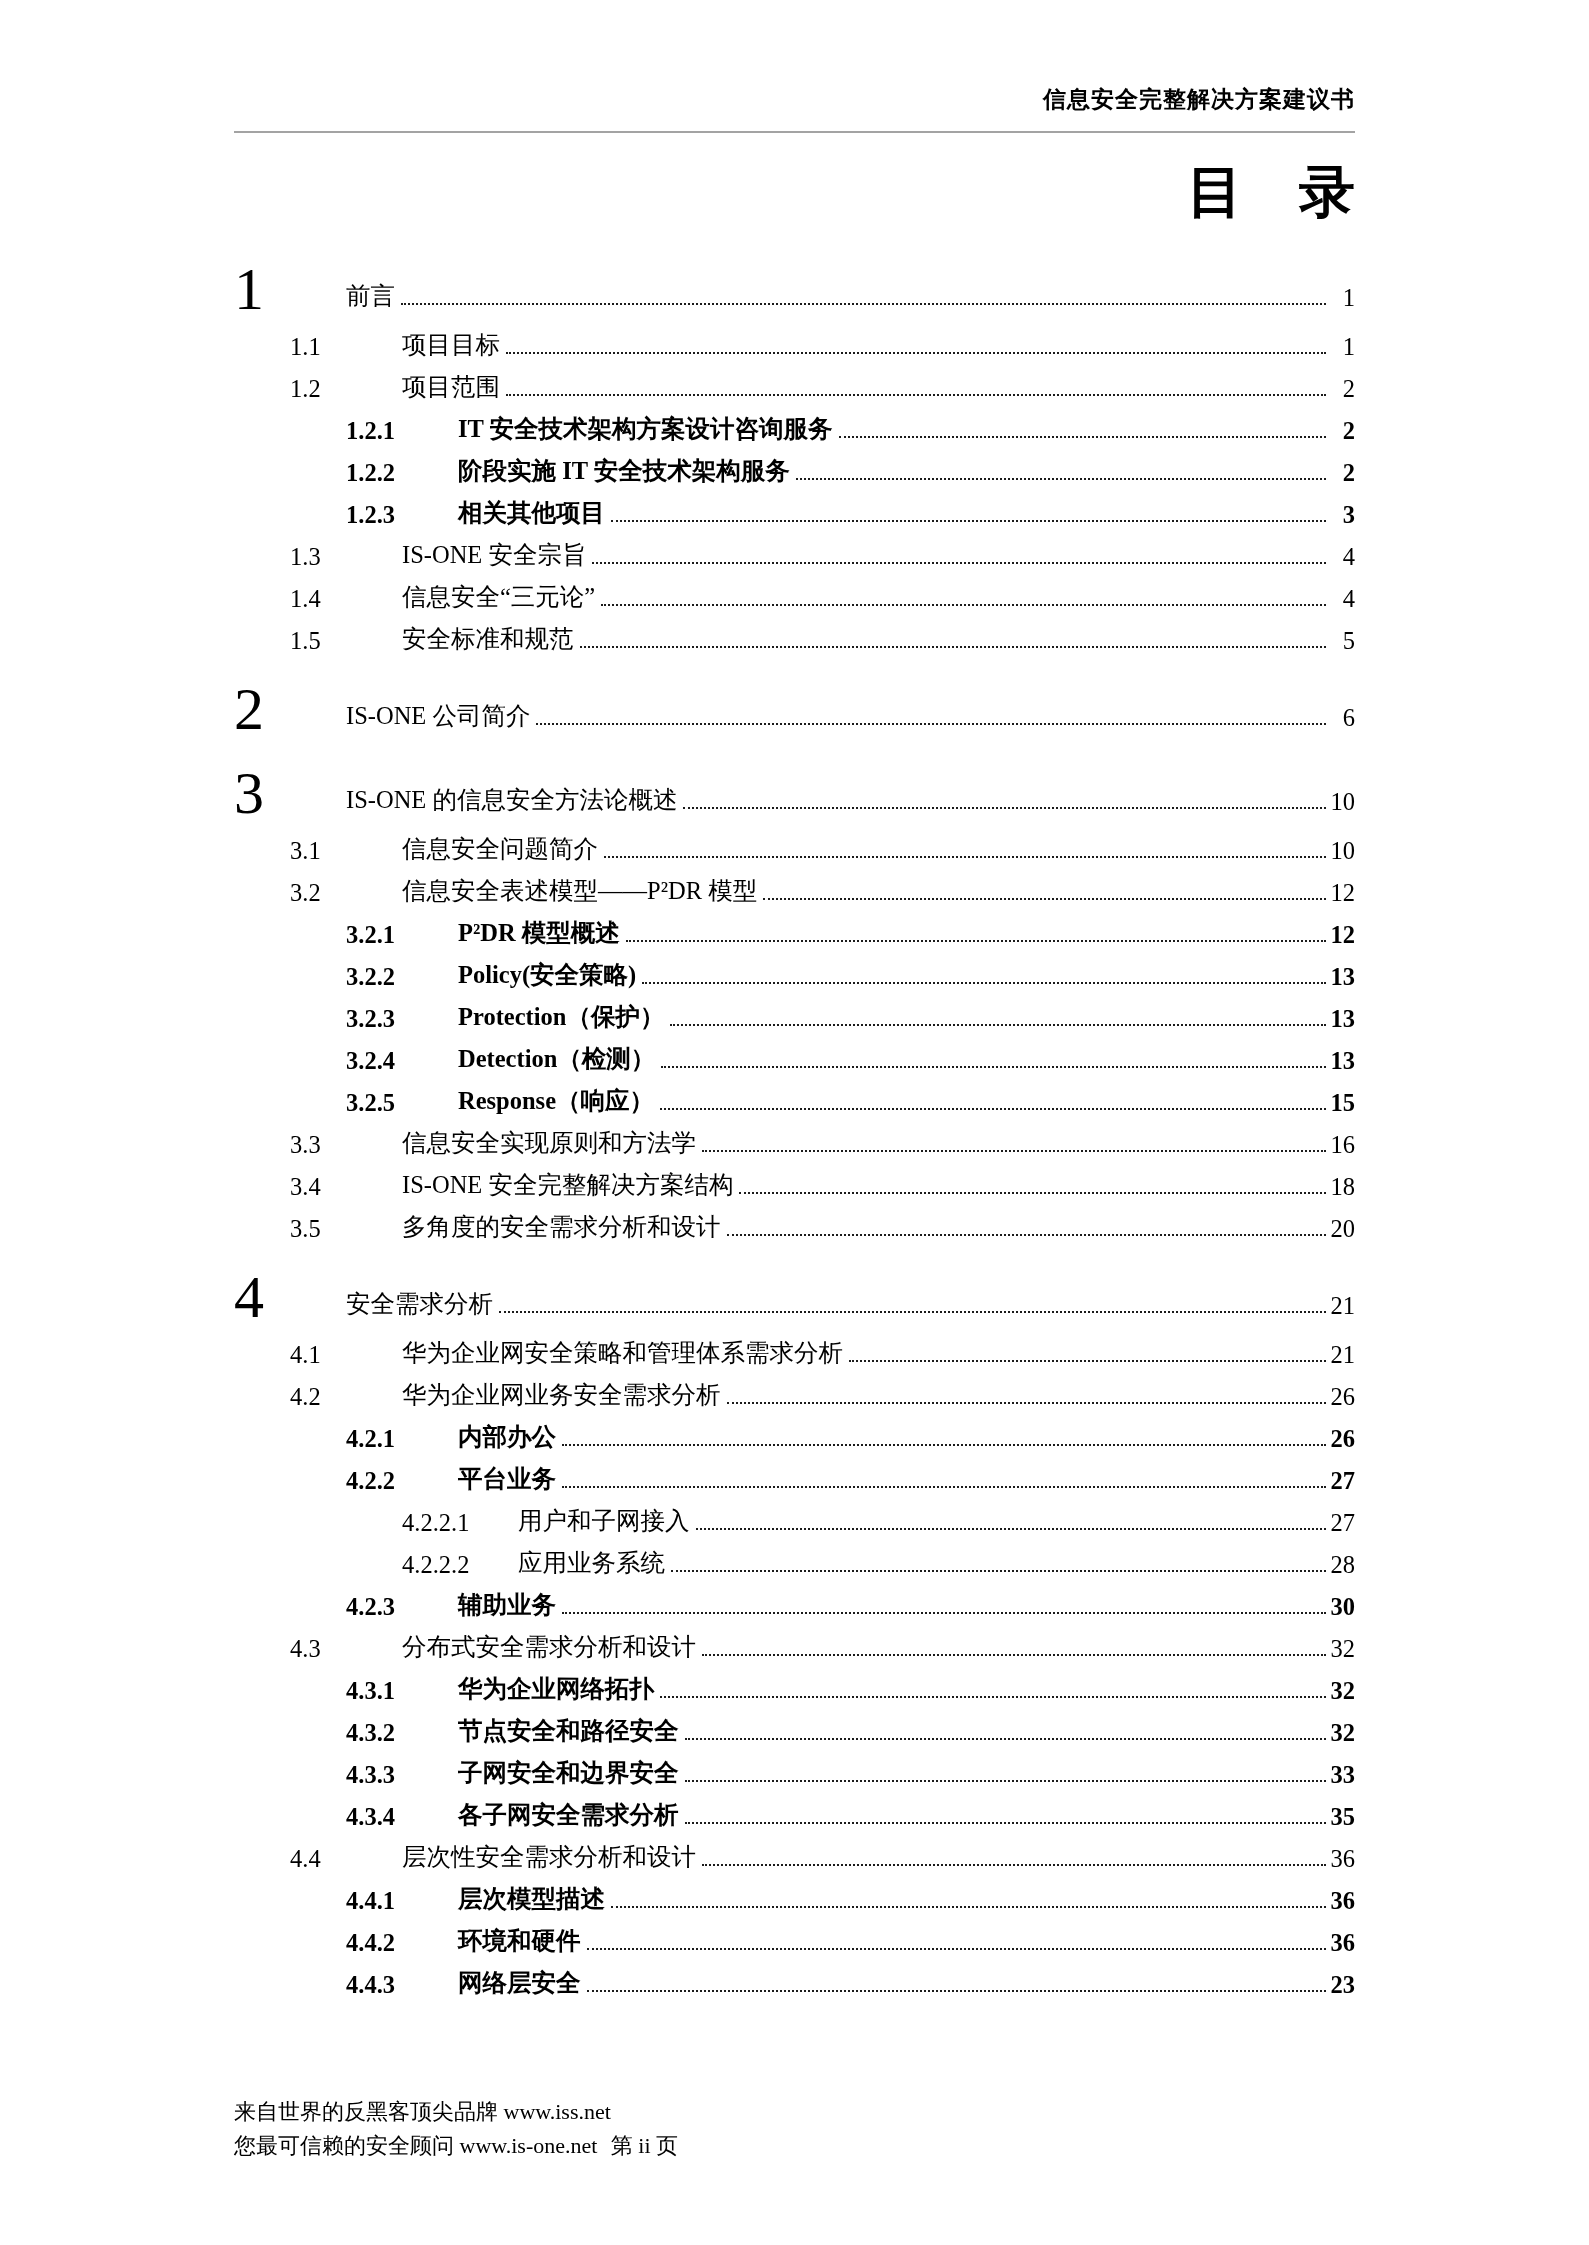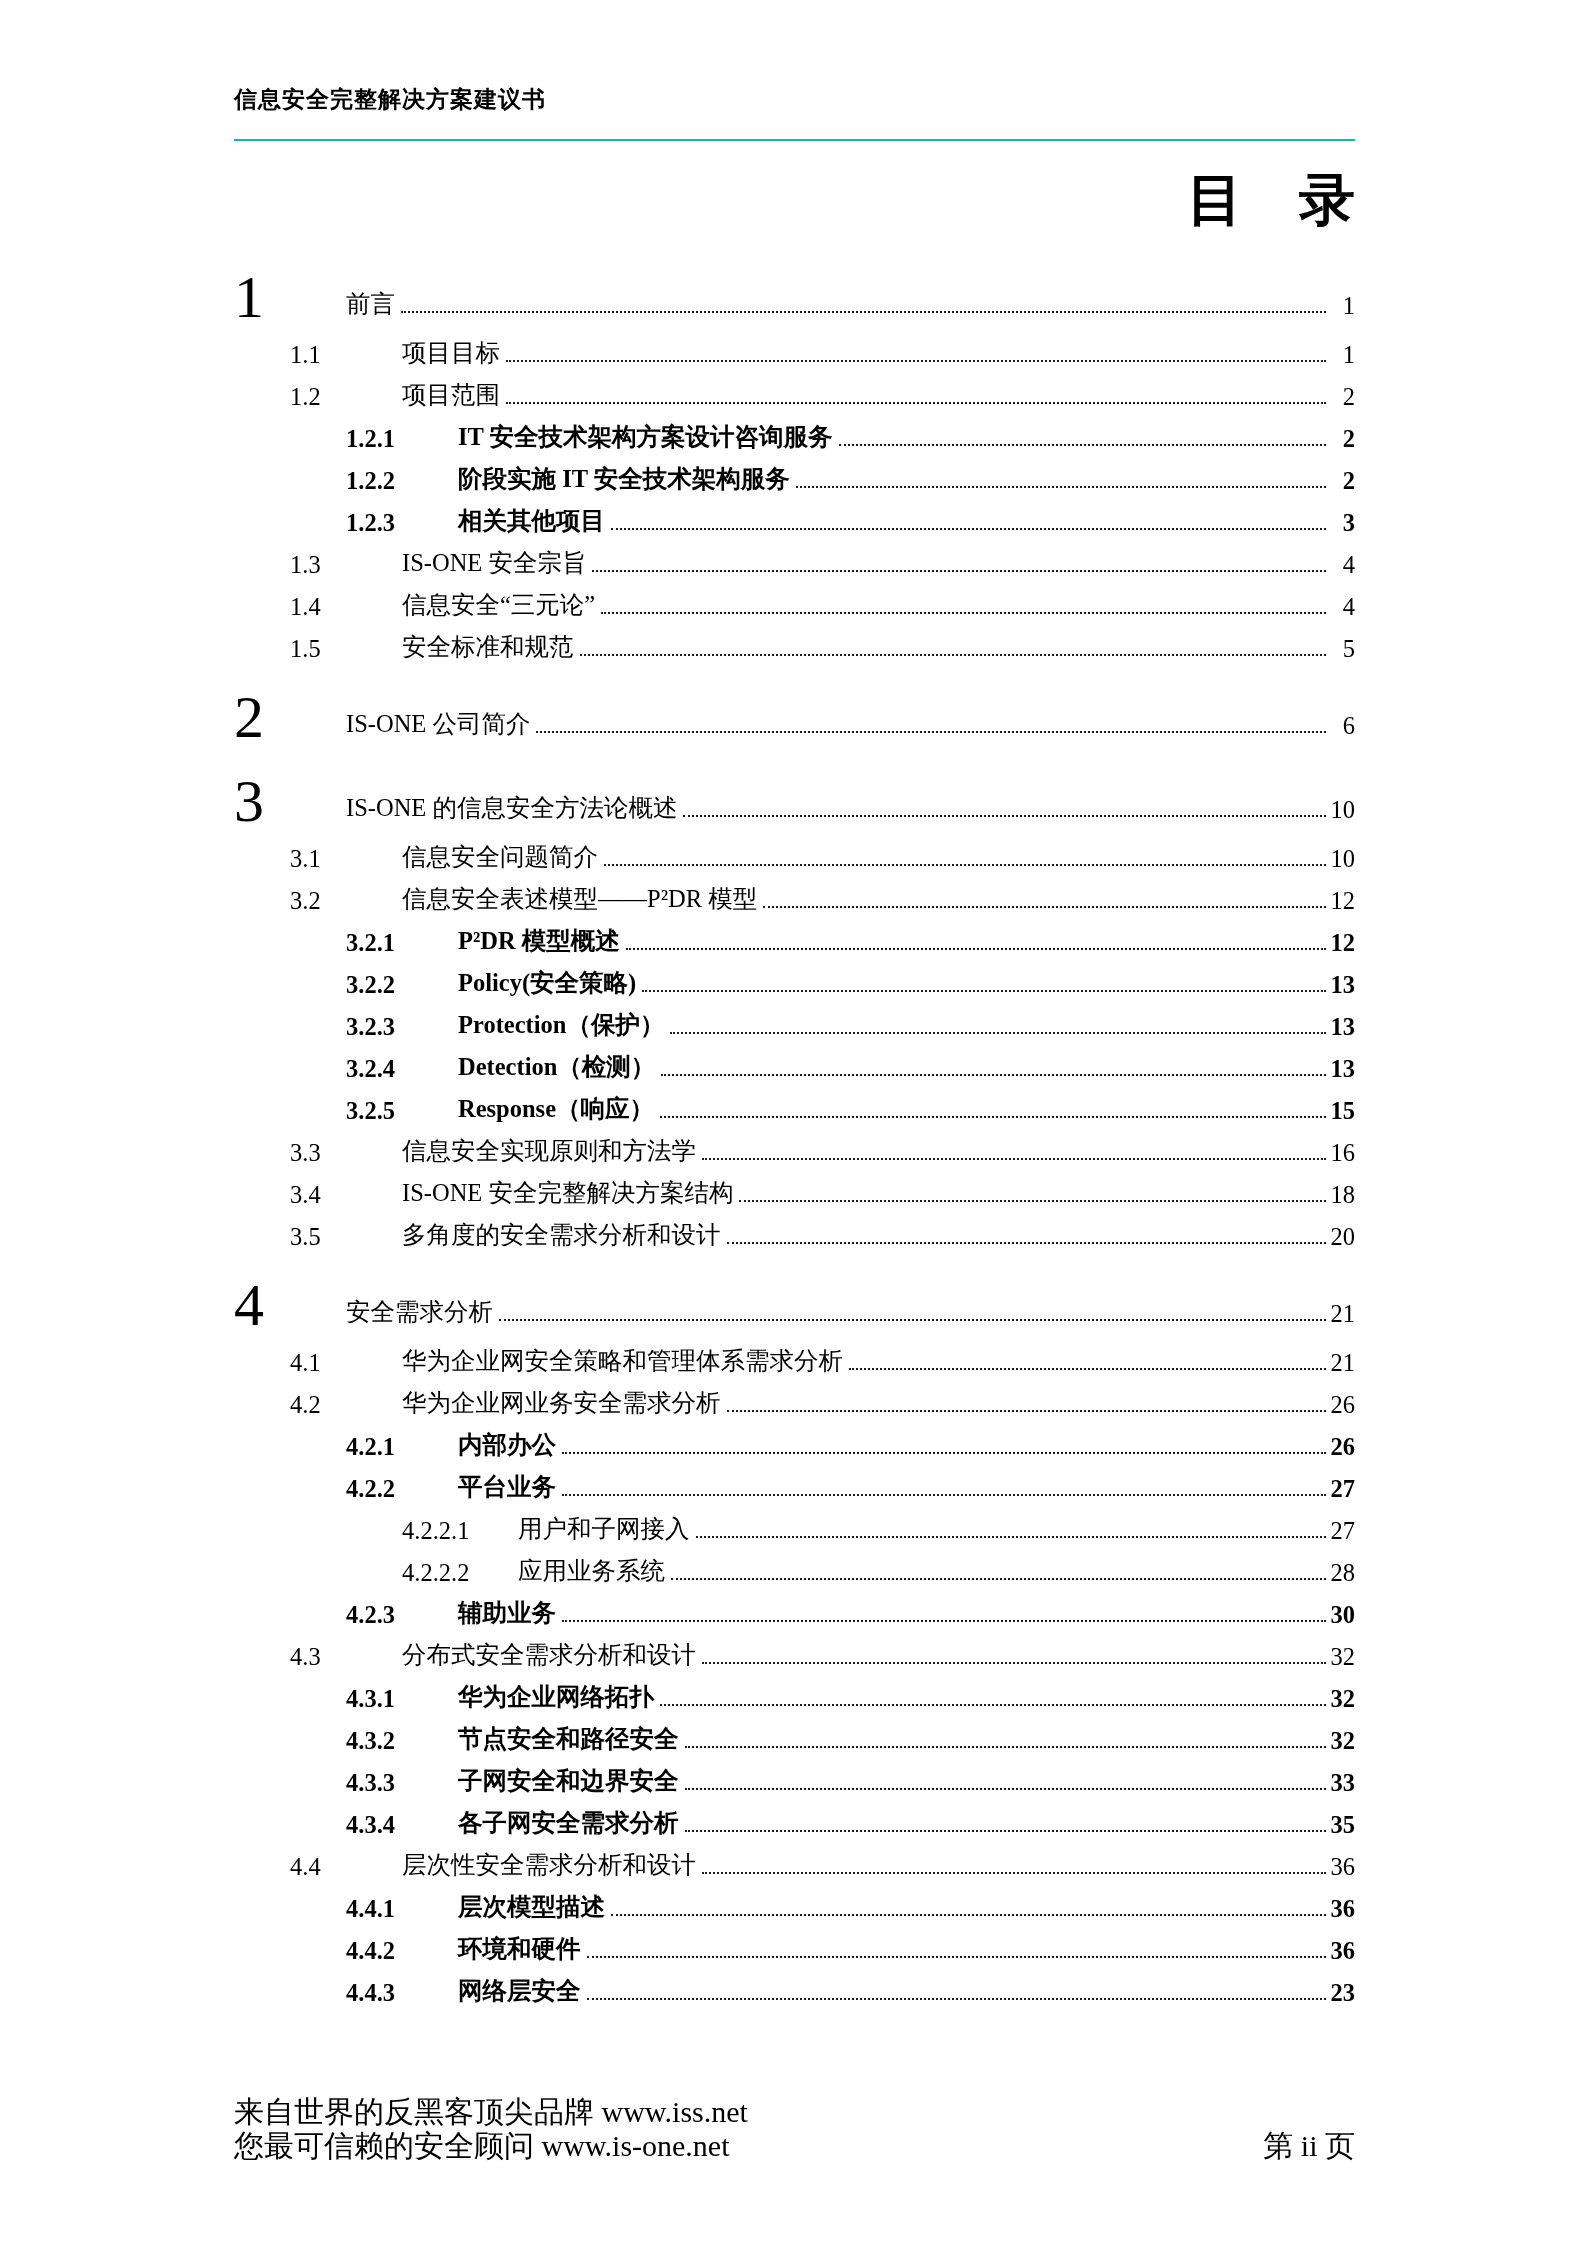--- a/index.html
+++ b/index.html
@@ -10,23 +10,23 @@
     font-family:"Liberation Serif","DejaVu Serif",serif;
     color:#000;
     position:relative;
     overflow:hidden;
   }
   .page { position:absolute; inset:0; padding:0 234px; }
 
   
   .header {
     padding-top:84px;
-    padding-bottom:24px;
-    border-bottom:2px solid #14b8a6;
-    text-align:left;
+    padding-bottom:16px;
+    border-bottom:2px solid #a3a3a3;
+    text-align:right;
     font-size:23px;
     font-weight:bold;
     letter-spacing:1px;
   }
 
   
   .doc-title {
     margin-top:24px;
     text-align:right;
     font-size:56px;
@@ -63,23 +63,22 @@
   .lvl2 { padding-left:56px; }
   .lvl3 { padding-left:112px;font-weight:bold; }
   .lvl4 { padding-left:168px; }
   .lvl4 .num { width:116px;margin-top:43px; }
 
   
   .footer {
     position:absolute;
     left:234px; right:234px; bottom:82px;
     display:flex;
-    justify-content:space-between;
     align-items:flex-end;
-    font-size:30px;
+    font-size:22px;
   }
   .footer-left div { line-height:34px; }
   .footer-right { line-height:34px; }
 </style>
 </head>
 <body>
 
 <div class="page">
 
   <div class="header">

